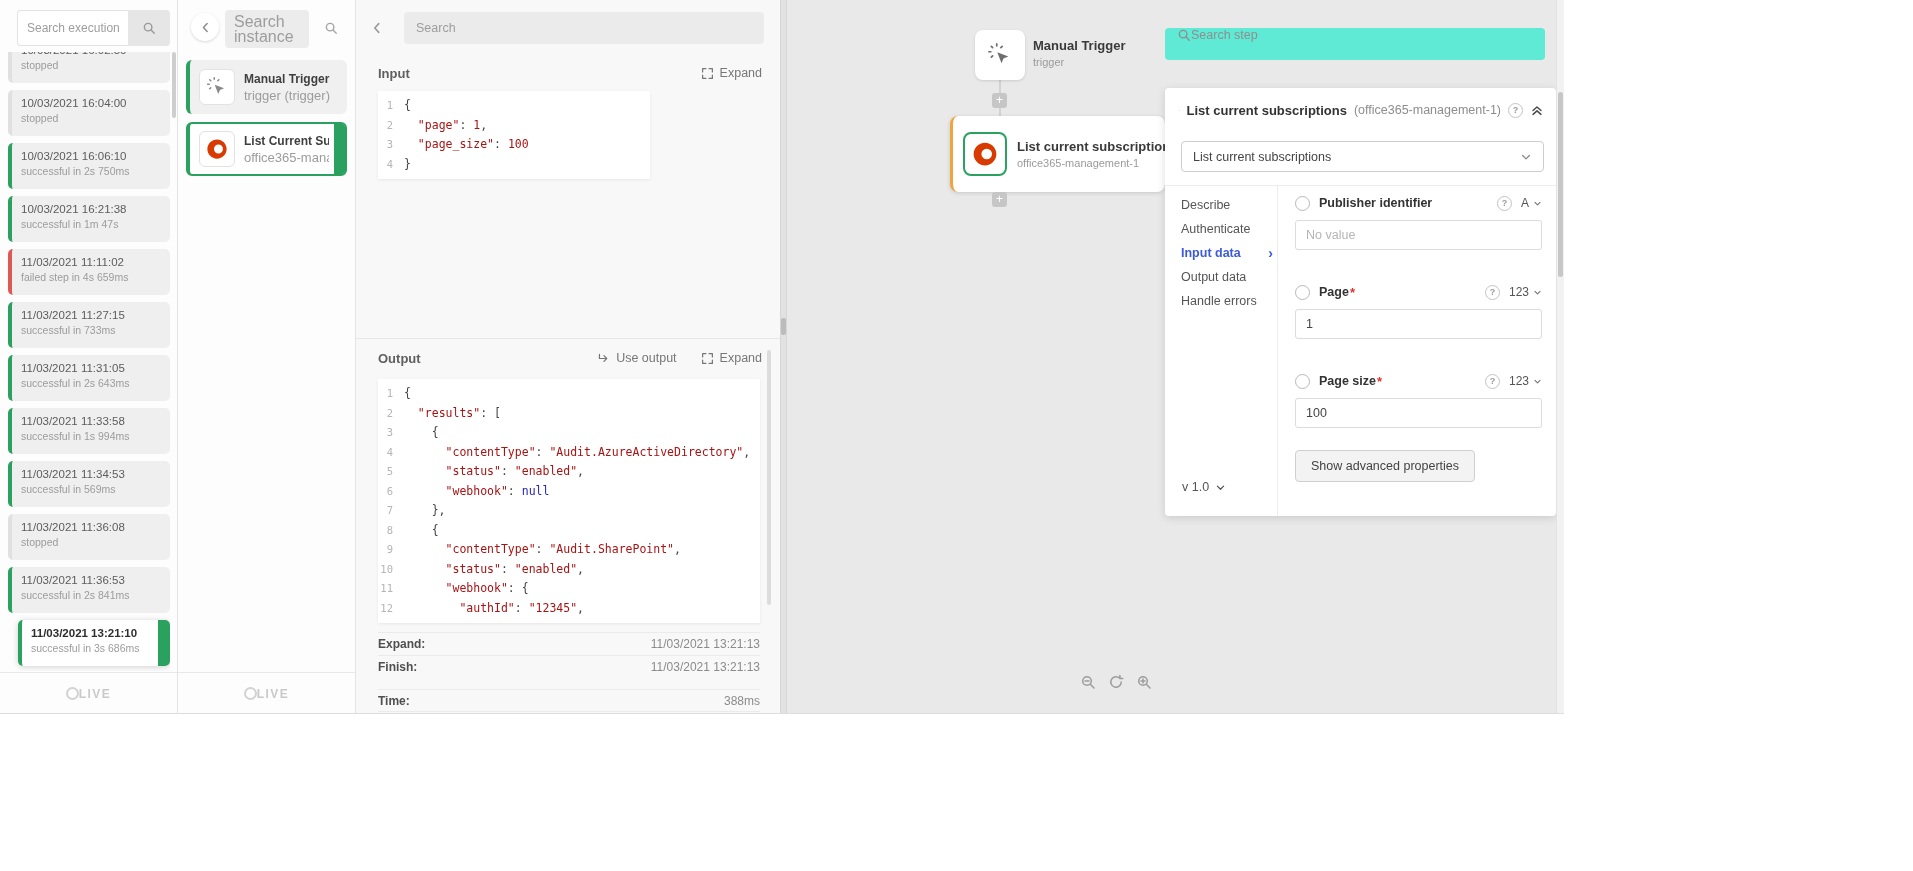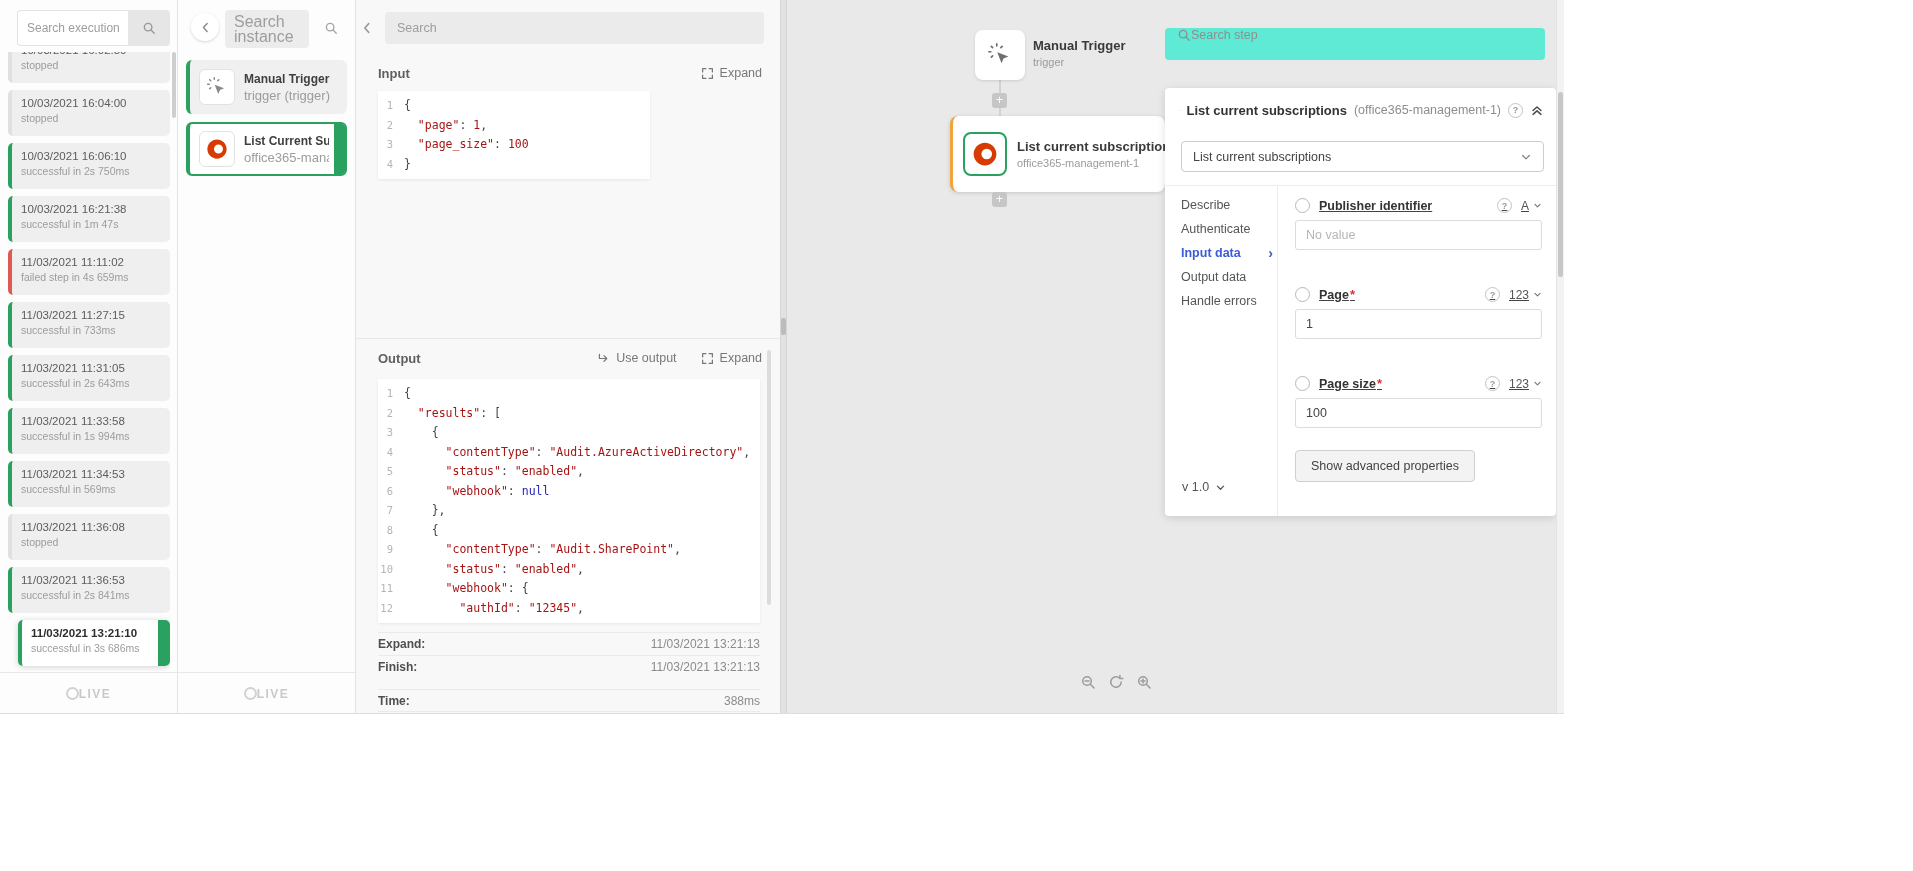--- a/index.html
+++ b/index.html
@@ -44,21 +44,21 @@
   .step-item { position:relative; height:54px; margin-bottom:8px; background:#f0f0f0; border-radius:6px; border-left:4px solid #2aa15e; display:flex; align-items:center; gap:9px; padding:0 9px; cursor:pointer; }
   .step-item .icon-box { width:36px; height:36px; background:#fff; border:1px solid #e2e2e2; border-radius:6px; display:flex; align-items:center; justify-content:center; color:#888; flex:none; }
   .step-txt { min-width:0; overflow:hidden; }
   .step-title { font-size:12px; color:#3f3f3f; font-weight:600; white-space:nowrap; }
   .step-sub { font-size:13px; color:#9c9c9c; margin-top:2px; white-space:nowrap; }
   .step-item.selected { background:#fff; border:2px solid #2aa15e; border-left-width:4px; padding-right:16px; }
   .step-flag { display:none; }
   .step-item.selected .step-flag { display:block; position:absolute; top:0; right:0; bottom:0; width:11px; background:#2aa15e; border-radius:0 3px 3px 0; }
 
   
-  .io-top { position:absolute; left:4px; right:16px; top:12px; height:32px; display:flex; align-items:center; gap:11px; }
+  .io-top { position:absolute; left:14px; right:16px; top:12px; height:32px; display:flex; align-items:center; gap:20px; }
   .io-back { color:#9a9a9a; cursor:pointer; display:flex; }
   .io-search { flex:1; height:32px; background:#ebebeb; border:none; border-radius:4px; padding:0 12px; font-size:12.5px; color:#555; outline:none; font-family:inherit; }
   .io-search::placeholder { color:#9d9d9d; }
   .io-sec-head { position:absolute; left:22px; right:18px; height:22px; display:flex; align-items:center; }
   #input-head { top:62px; }
   #output-head { top:347px; }
   .io-sec-title { font-size:13px; font-weight:600; color:#5f5f5f; }
   .io-actions { margin-left:auto; display:flex; gap:24px; }
   .io-action { display:flex; align-items:center; gap:6px; color:#777; font-size:12.5px; cursor:pointer; }
   .io-divider { position:absolute; left:0; right:0; top:338px; border-top:1px solid #e7e7e7; }
@@ -106,21 +106,21 @@
   .cfg-select { position:absolute; left:16px; right:12px; top:53px; height:31px; border:1px solid #cdcdcd; border-radius:4px; display:flex; align-items:center; padding:0 11px; font-size:12.5px; color:#444; cursor:pointer; background:#fff; }
   .cfg-select .chev { margin-left:auto; color:#8a8a8a; display:flex; }
   .cfg-hdivider { position:absolute; left:0; right:0; top:97px; border-top:1px solid #ededed; }
   .cfg-vdivider { position:absolute; left:112px; top:97px; bottom:0; border-left:1px solid #ededed; }
   #cfg-tabs { position:absolute; left:16px; top:105px; width:94px; }
   .cfg-tab { position:relative; font-size:12.5px; color:#555; padding:5px 0; cursor:pointer; white-space:nowrap; }
   .cfg-tab.active { color:#3c5bd7; font-weight:700; }
   .tab-arrow { position:absolute; right:2px; top:4px; font-size:14px; color:#3c5bd7; }
   #cfg-form { position:absolute; left:130px; right:14px; top:105px; }
   .cfg-field + .cfg-field { margin-top:32px; }
-  .field-head { display:flex; align-items:flex-end; height:20px;text-decoration:underline; }
+  .field-head { display:flex; align-items:center; height:20px; }
   .radio { width:15px; height:15px; border:1.5px solid #b8b8b8; border-radius:50%; margin-right:9px; flex:none; background:#fff; cursor:pointer; }
   .field-label { font-size:12.5px; font-weight:600; color:#333; }
   .req { color:#e03131; margin-left:1px; font-weight:700; }
   .field-actions { margin-left:auto; display:flex; align-items:center; gap:9px; }
   .type-badge { display:flex; align-items:center; gap:4px; color:#555; font-size:12px; cursor:pointer; }
   .type-badge .chev { color:#777; display:flex; }
   .field-input { width:100%; height:30px; border:1px solid #dcdcdc; border-radius:3px; margin-top:7px; padding:0 10px; font-size:12.5px; color:#444; outline:none; background:#fff; font-family:inherit; }
   .field-input::placeholder { color:#b5b5b5; }
   .adv-btn { margin-top:22px; height:32px; padding:0 15px; background:#f3f3f3; border:1px solid #cfcfcf; border-radius:4px; font-size:12.5px; color:#444; font-family:inherit; cursor:pointer; }
   .cfg-version { position:absolute; left:17px; bottom:22px; display:flex; align-items:center; gap:6px; font-size:12.5px; color:#555; cursor:pointer; }

